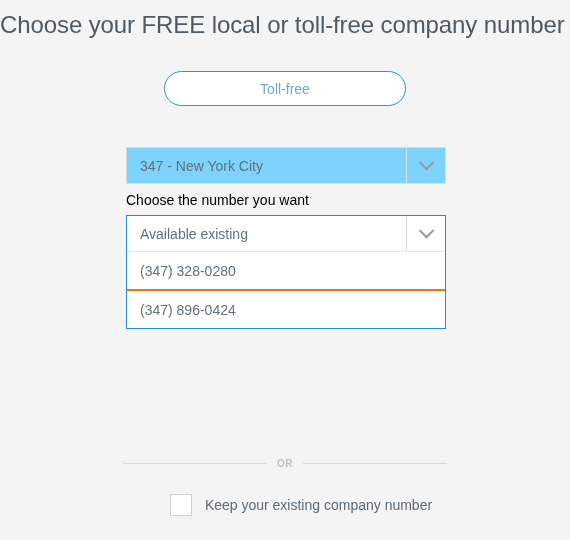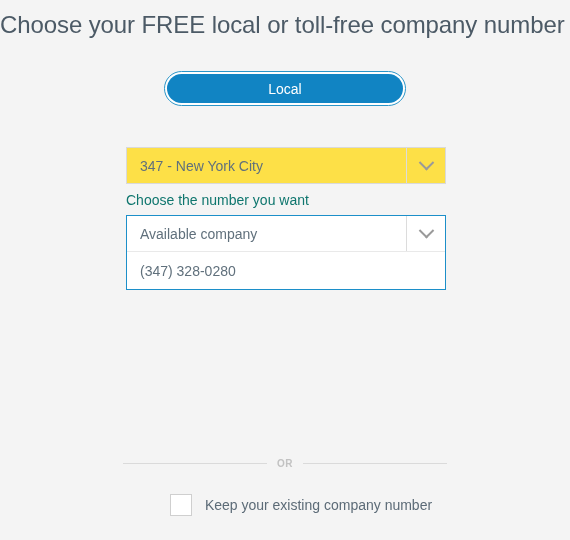--- a/index.html
+++ b/index.html
@@ -65,21 +65,21 @@
     color: #74a6d4;
   }
 
   
   .select-box {
     position: absolute;
     box-sizing: border-box;
     left: 126px;
     width: 320px;
     height: 37px;
-    background: #fde047;
+    background: #7dd3fc;
     display: flex;
     align-items: stretch;
   }
   .select-city {
     top: 147px;
     border: 1px solid #d9d9d9;
   }
   .select-value {
     flex: 1;
     display: flex;
@@ -104,21 +104,21 @@
     border-right: 2px solid #9a9a9a;
     border-bottom: 2px solid #9a9a9a;
     transform: rotate(45deg) translate(-2px, -2px);
   }
 
   .field-label {
     position: absolute;
     left: 126px;
     top: 192px;
     font-size: 14px;
-    color: #0f766e;
+    color: #000000;
     white-space: nowrap;
   }
 
   
   .dropdown-open {
     position: absolute;
     box-sizing: border-box;
     left: 126px;
     top: 215px;
     width: 320px;
@@ -200,40 +200,41 @@
     white-space: nowrap;
     cursor: pointer;
   }
 </style>
 </head>
 <body>
 
 <div class="page-title">Choose your FREE local or toll-free company number</div>
 
 <div class="toggle-wrap">
-  <div class="toggle-opt active">Local</div>
+  <div class="toggle-opt inactive">Toll-free</div>
 </div>
 
 <div class="select-box select-city">
   <div class="select-value">347 - New York City</div>
   <div class="select-arrow">
     <span class="chev"></span>
   </div>
 </div>
 
 <div class="field-label">Choose the number you want</div>
 
 <div class="dropdown-open">
   <div class="dropdown-head">
-    <div class="select-value">Available company</div>
+    <div class="select-value">Available existing</div>
     <div class="select-arrow">
       <span class="chev"></span>
     </div>
   </div>
   <div class="dropdown-item">(347) 328-0280</div>
+  <div class="dropdown-item">(347) 896-0424</div>
 </div>
 
 <div class="or-divider">
   <span class="or-line"></span>
   <span class="or-text">OR</span>
   <span class="or-line"></span>
 </div>
 
 <div class="checkbox-row">
   <span class="checkbox-box"></span>

